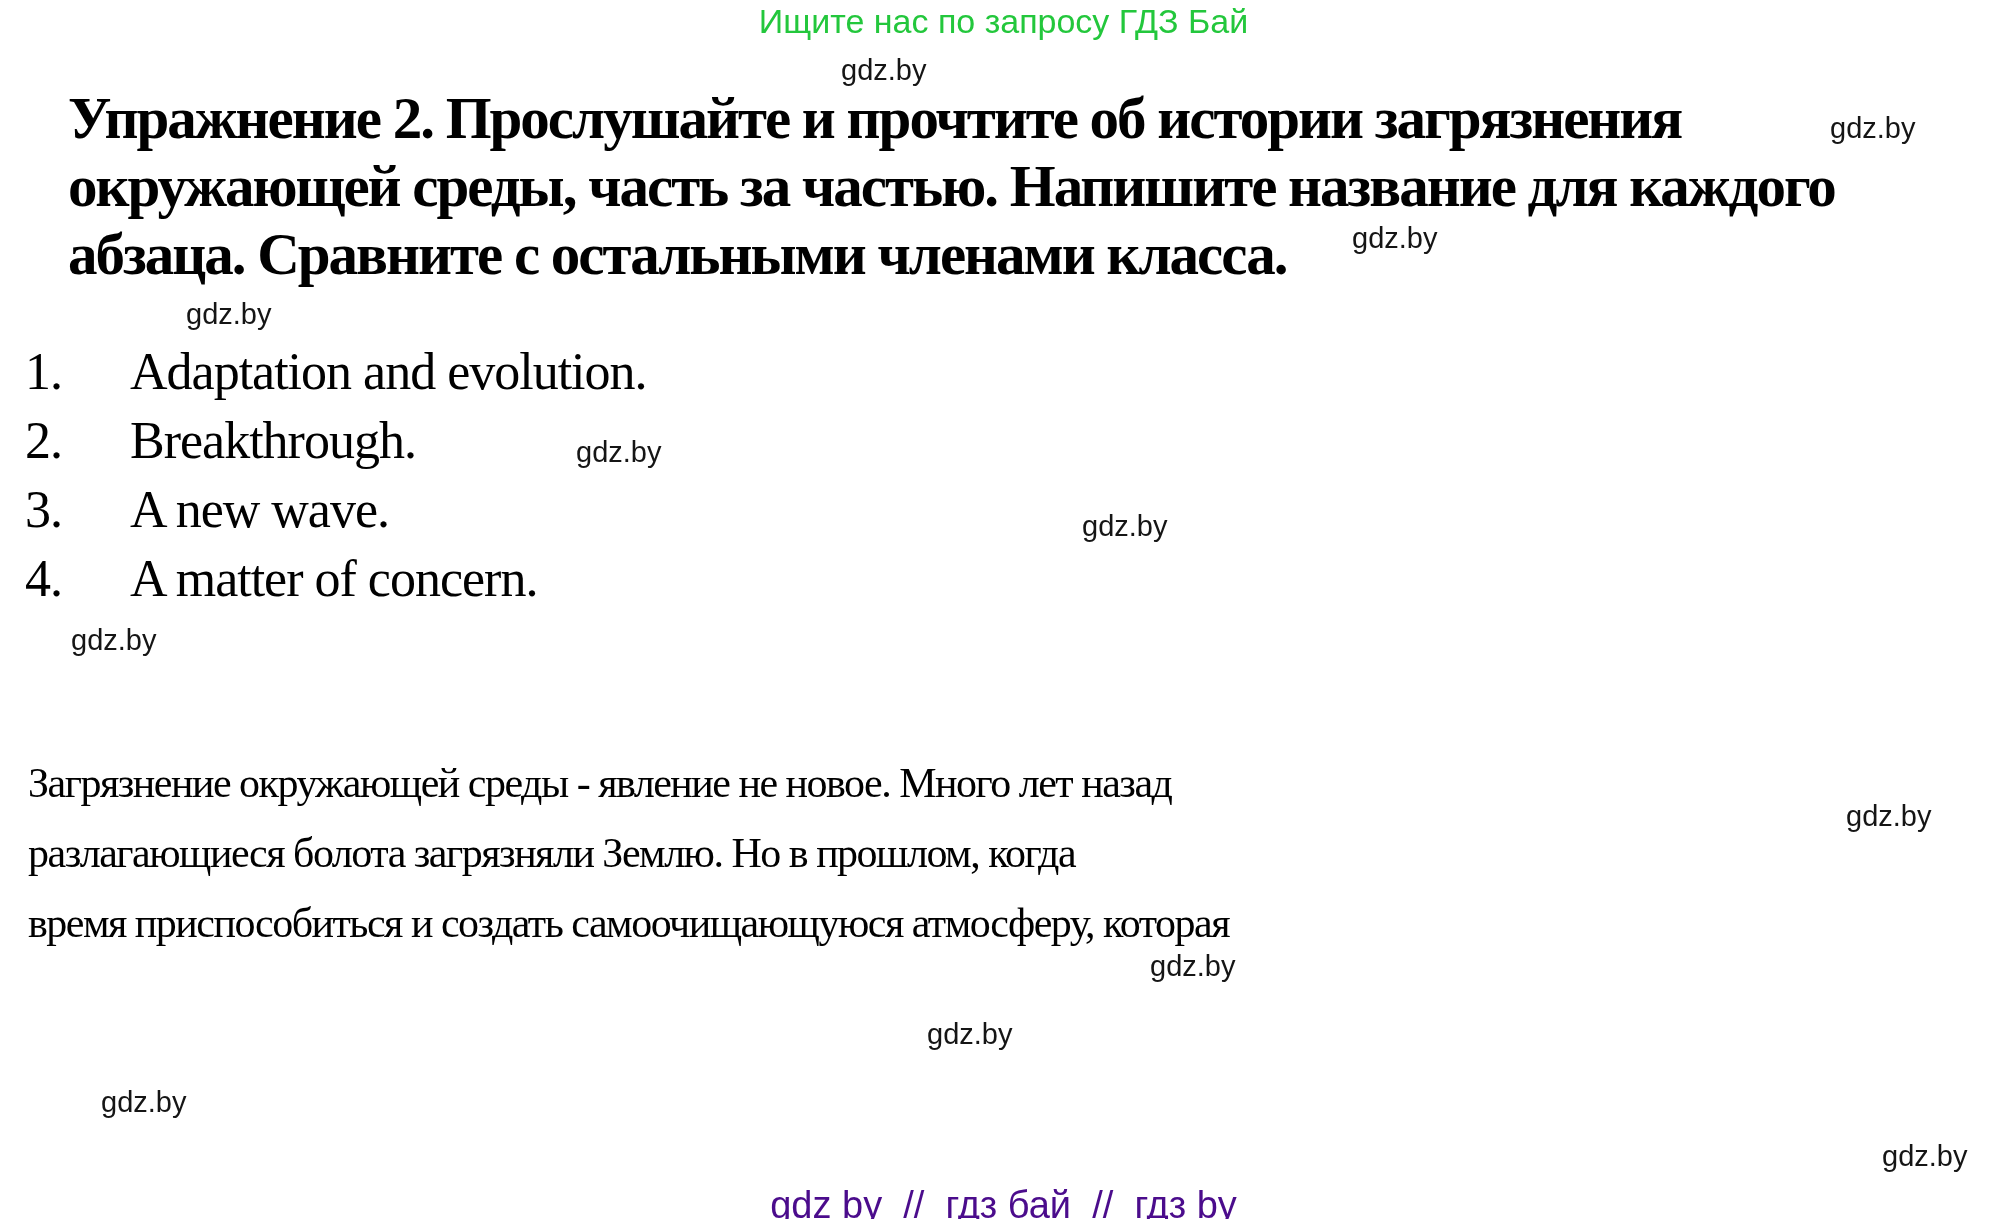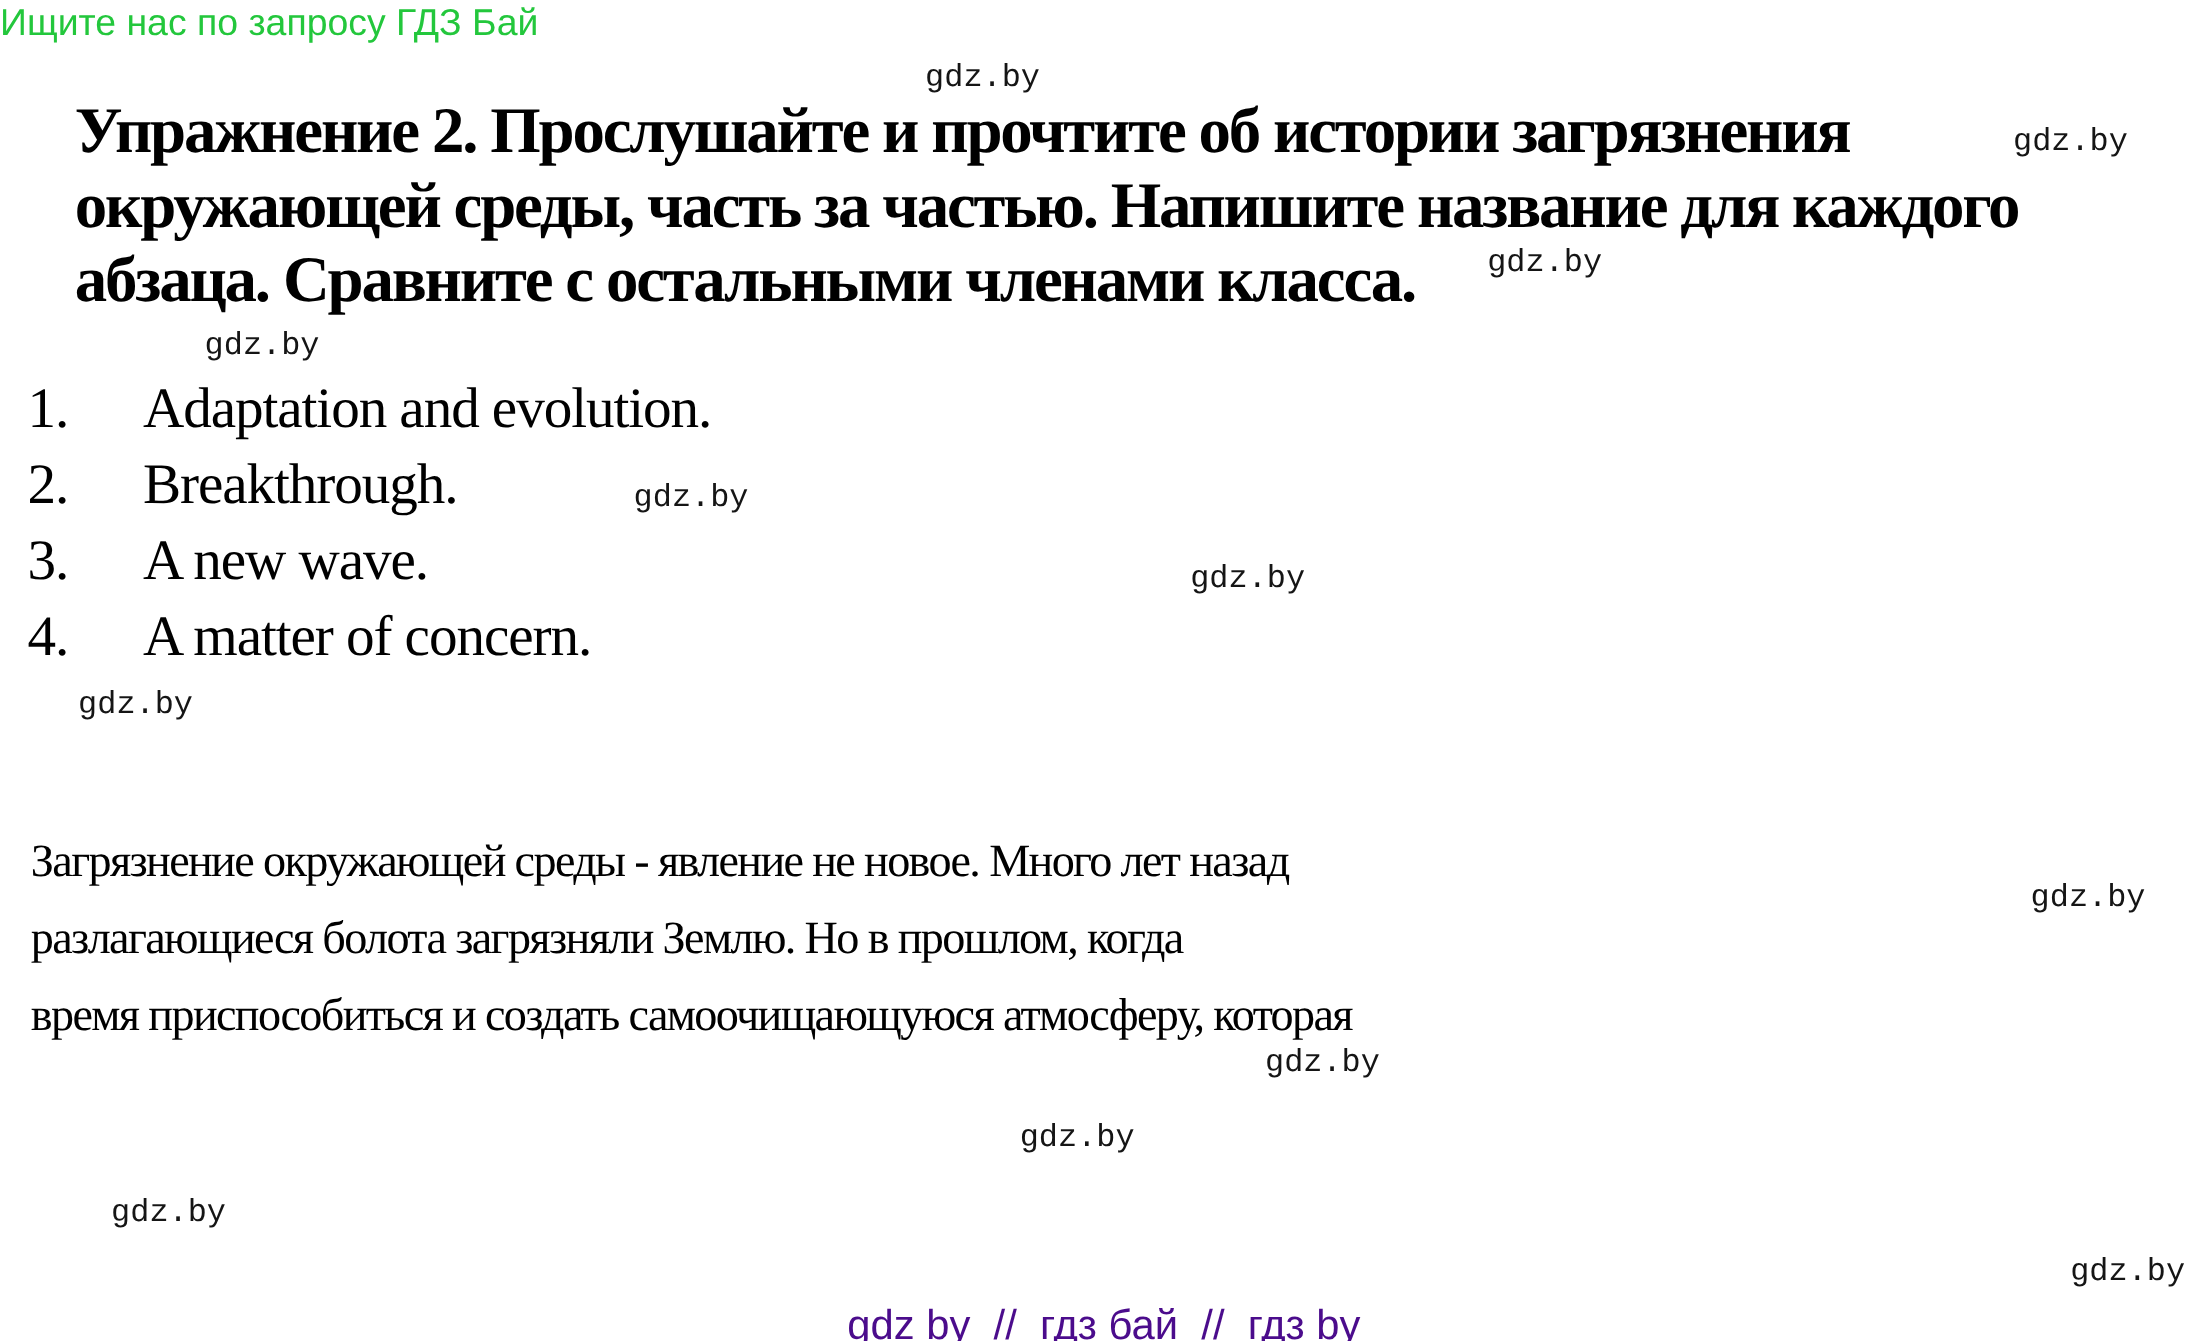--- a/index.html
+++ b/index.html
@@ -10,29 +10,29 @@
     background: #ffffff;
     overflow: hidden;
     font-family: "Liberation Serif", "DejaVu Serif", serif;
     color: #000000;
   }
   .promo {
     position: absolute;
     top: 2px;
     left: 0;
     width: 100%;
-    text-align: left;
+    text-align: center;
     font-family: "Liberation Sans", "DejaVu Sans", sans-serif;
     font-size: 34px;
     font-weight: 500;
     color: #23c73c;
   }
   .wm {
     position: absolute;
-    font-family: Liberation Mono, monospace;
+    font-family: Liberation Sans, sans-serif;
     font-size: 29px;
     color: #151515;
     white-space: nowrap;
   }
   .heading {
     position: absolute;
     left: 28px;
     top: 84px;
     font-weight: bold;
     font-size: 59px;

